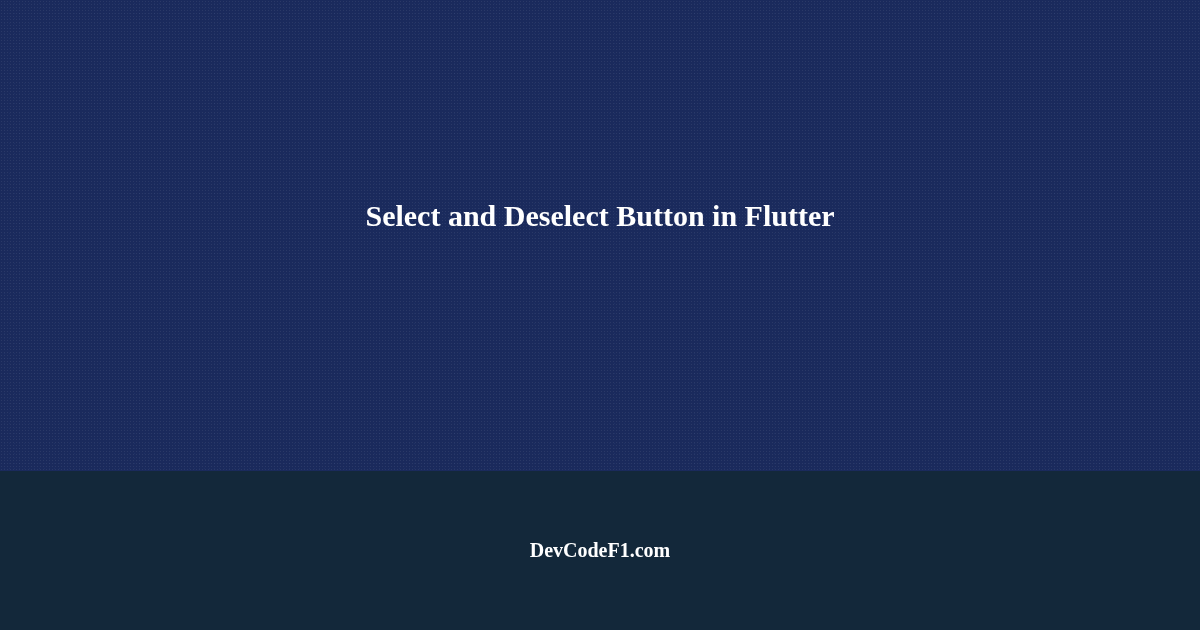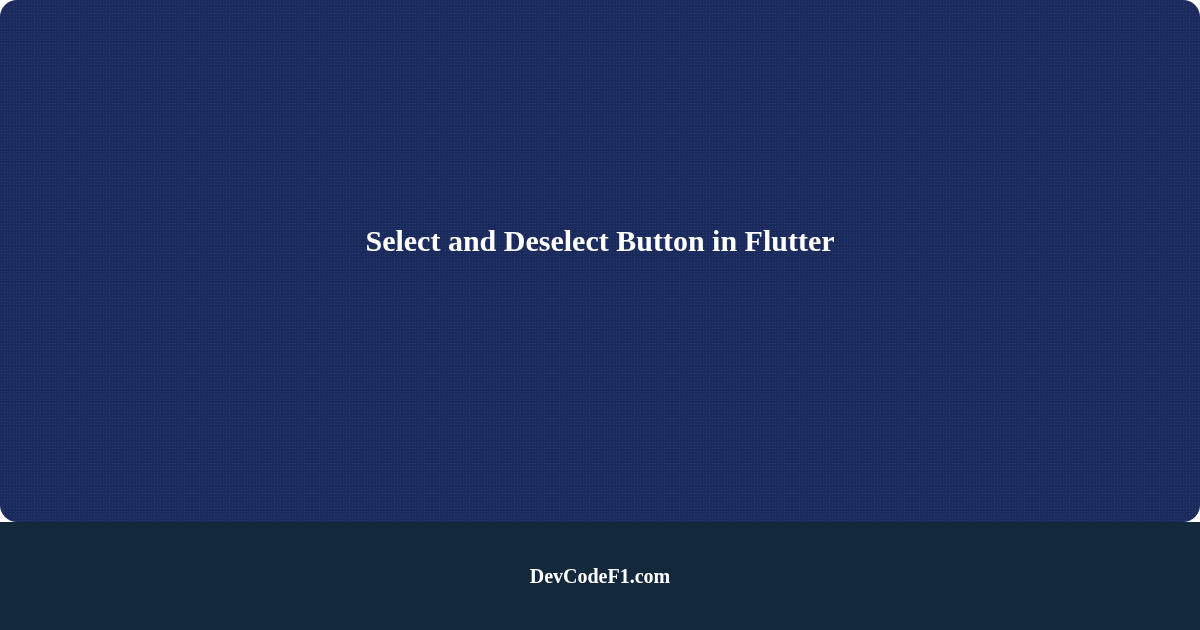--- a/index.html
+++ b/index.html
@@ -15,21 +15,20 @@
       font-family: Georgia, 'Times New Roman', serif;
       overflow: hidden;
     }
     .main-area {
       flex: 1;
       background-color: #1a2a5c;
       position: relative;
       display: flex;
       align-items: center;
       justify-content: center;
-      border-radius: 17px;
     }
     .main-area::before {
       content: "";
       position: absolute;
       inset: 0;
       background-image:
         radial-gradient(rgba(255,255,255,0.08) 0.5px, transparent 0.5px),
         radial-gradient(rgba(0,0,0,0.18) 0.5px, transparent 0.5px),
         radial-gradient(rgba(80,120,200,0.12) 0.5px, transparent 0.5px);
       background-size: 3px 3px, 4px 4px, 5px 5px;
@@ -39,21 +38,21 @@
     .title {
       position: relative;
       z-index: 1;
       color: #ffffff;
       font-size: 30px;
       font-weight: bold;
       text-align: center;
       margin-top: -40px;
     }
     .footer {
-      height: 108px;
+      height: 159px;
       background-color: #13283a;
       display: flex;
       align-items: center;
       justify-content: center;
     }
     .site-name {
       color: #ffffff;
       font-size: 20px;
       font-weight: bold;
     }

